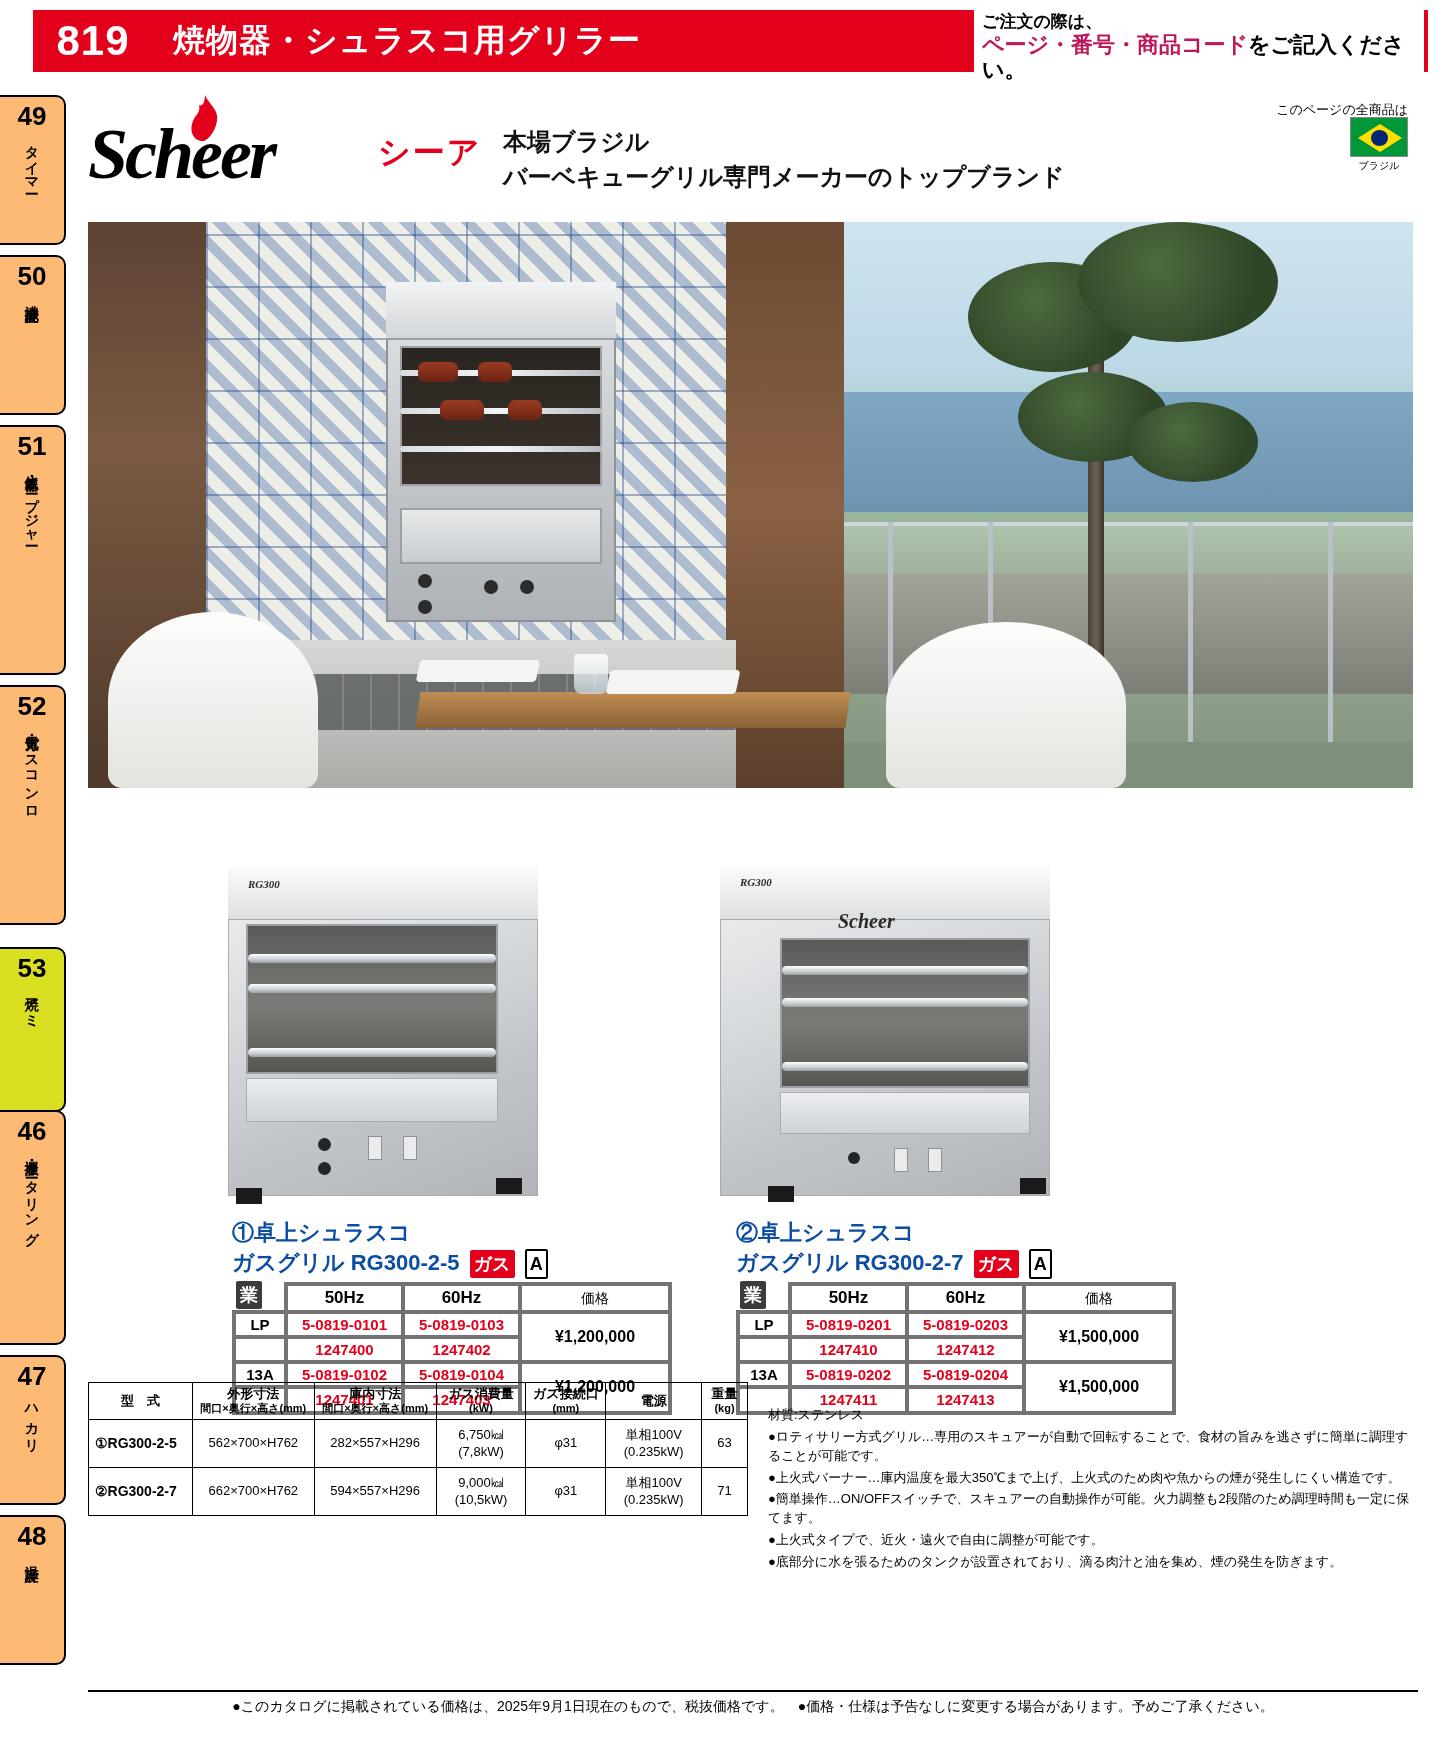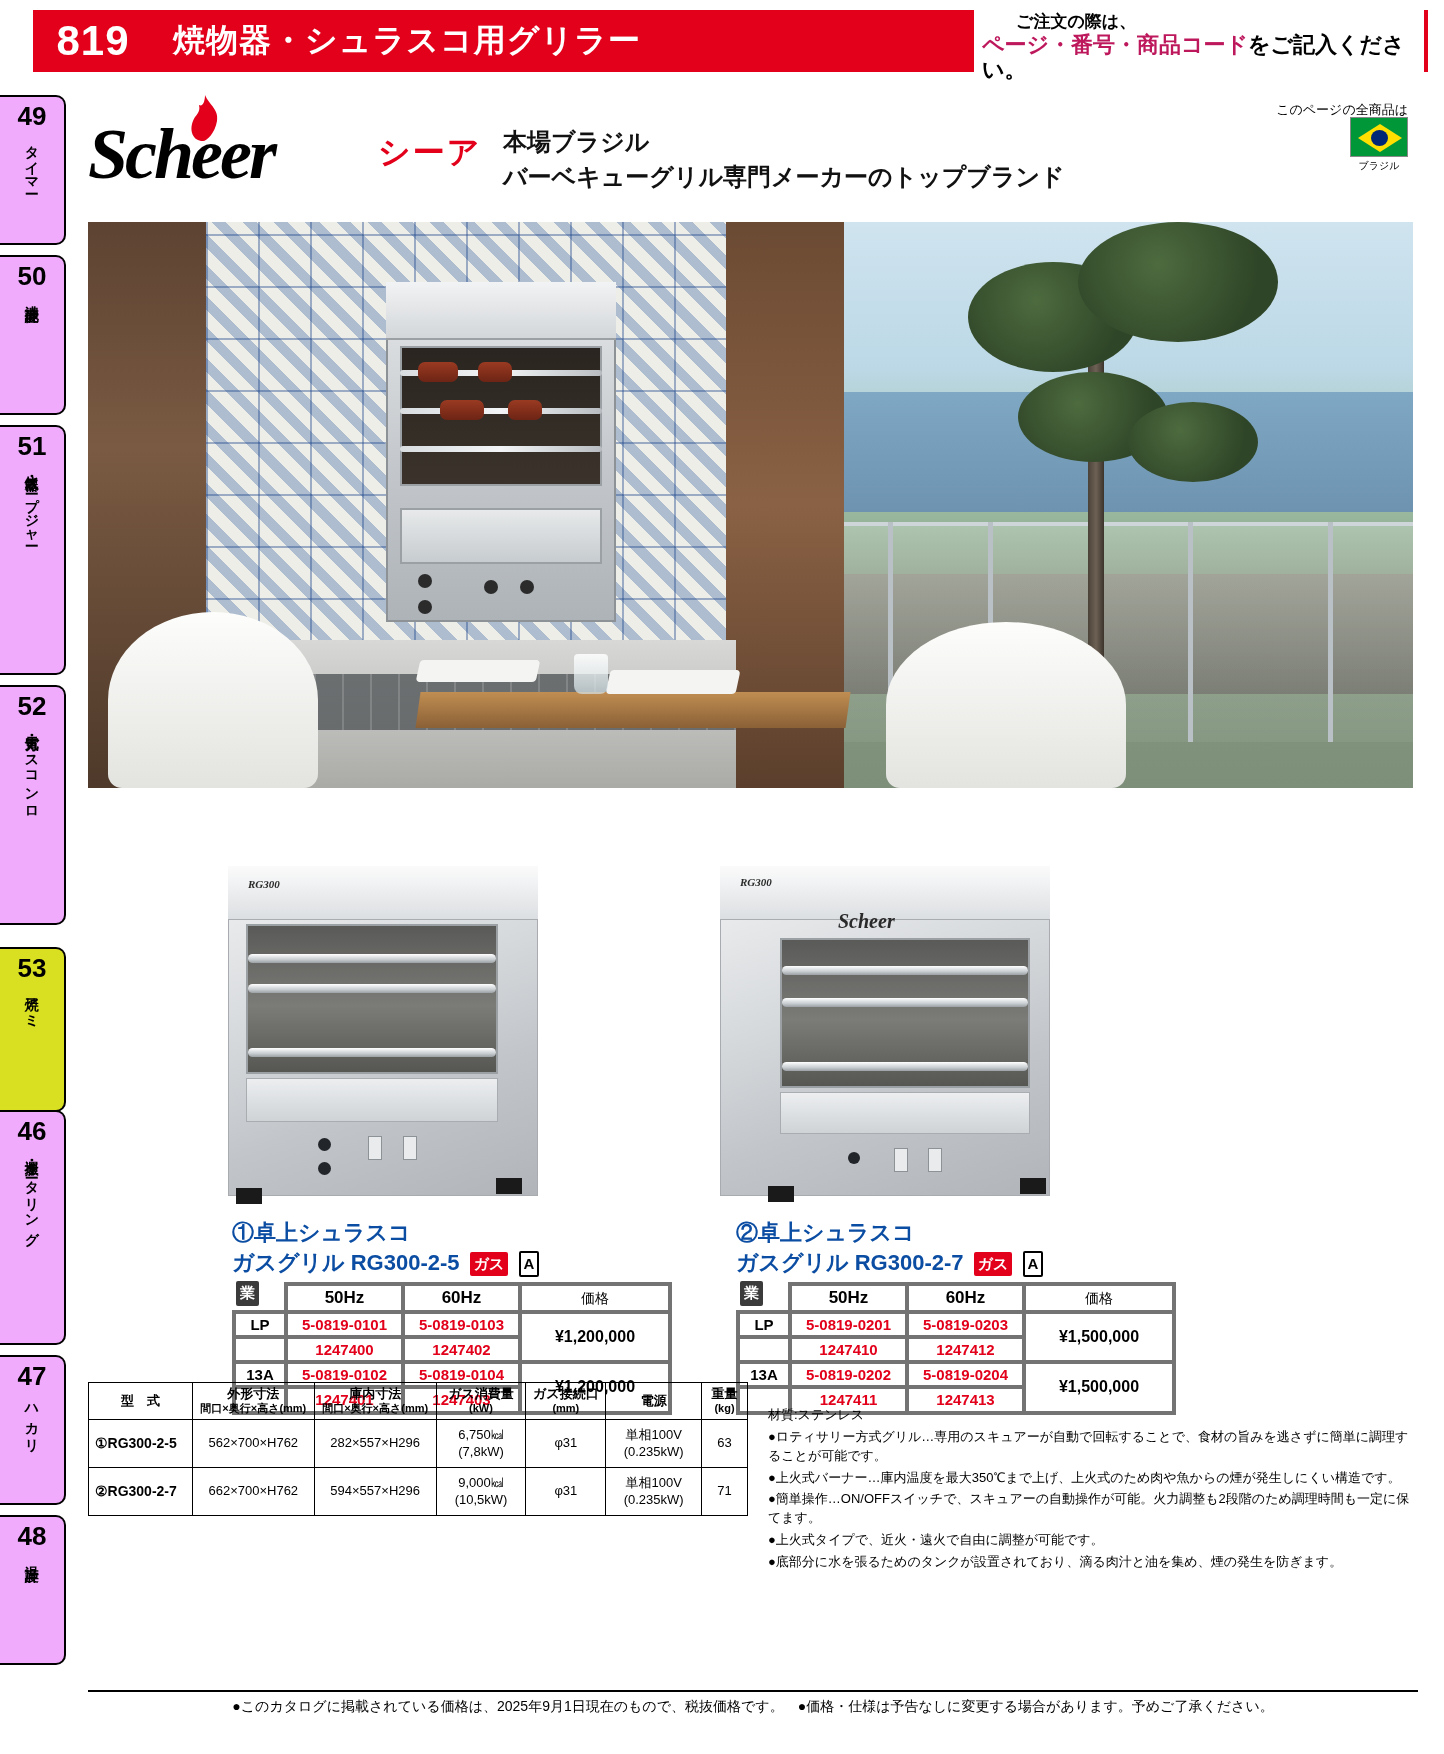--- a/index.html
+++ b/index.html
@@ -31,34 +31,34 @@
     position:absolute; left:165px; top:10px; height:62px;
     display:flex; align-items:center;
     color:#ffffff; font-size:32px; font-weight:bold; letter-spacing:1px;
   }
   .header-note {
     position:absolute; right:28px; top:8px; width:450px; height:66px;
     background:#ffffff; border:none;
     padding:4px 6px 4px 8px;
     line-height:1.15;
   }
-  .header-note .l1 { font-size:17px; font-weight:bold; color:#000;margin-left:34px; }
+  .header-note .l1 { font-size:17px; font-weight:bold; color:#000; }
   .header-note .l2 { font-size:22px; font-weight:bold; color:#000; }
   .header-note .l2 .red { color:#be185d; }
 
   
   .side-tabs {
     position:absolute; left:0; top:95px; width:72px; height:1470px;
   }
   .tab {
     position:absolute; left:0; width:66px;
     border:2px solid #000;
     border-left:none;
     border-radius:0 10px 10px 0;
-    background:#f0abfc;
+    background:#fdba74;
     display:flex; flex-direction:column; align-items:center;
     padding-top:6px;
   }
   .tab .tnum { font-size:26px; font-weight:bold; line-height:1; margin-bottom:4px; }
   .tab .tlabel {
     font-size:14px; line-height:1.05; font-weight:bold;
     writing-mode:vertical-rl; text-orientation:upright;
     letter-spacing:1px;
     margin-top:2px;
   }
@@ -234,21 +234,21 @@
   .pp-logo {
     position:absolute; font-family:"Liberation Serif", serif; font-style:italic;
     font-weight:bold; color:#2a2a2a;
   }
 
   
   .prod-title { position:absolute; font-size:22px; font-weight:bold; color:#0b4da2; line-height:1.35; }
   .prod-title .model { color:#0b4da2; }
   .icon-badge {
     display:inline-block; vertical-align:middle;
-    font-size:15px; font-weight:bold; color:#fff;
+    font-size:18px; font-weight:bold; color:#fff;
     padding:2px 4px; margin-left:4px;
     border-radius:2px;
   }
   .badge-gas { background:#e2001a; }
   .badge-a { background:#ffffff; color:#000; border:2px solid #000; padding:1px 3px; }
   .badge-dark { background:#3b3b3b; }
 
   
   .price-table { position:absolute; border-collapse:collapse; font-size:15px; }
   .price-table td, .price-table th {

